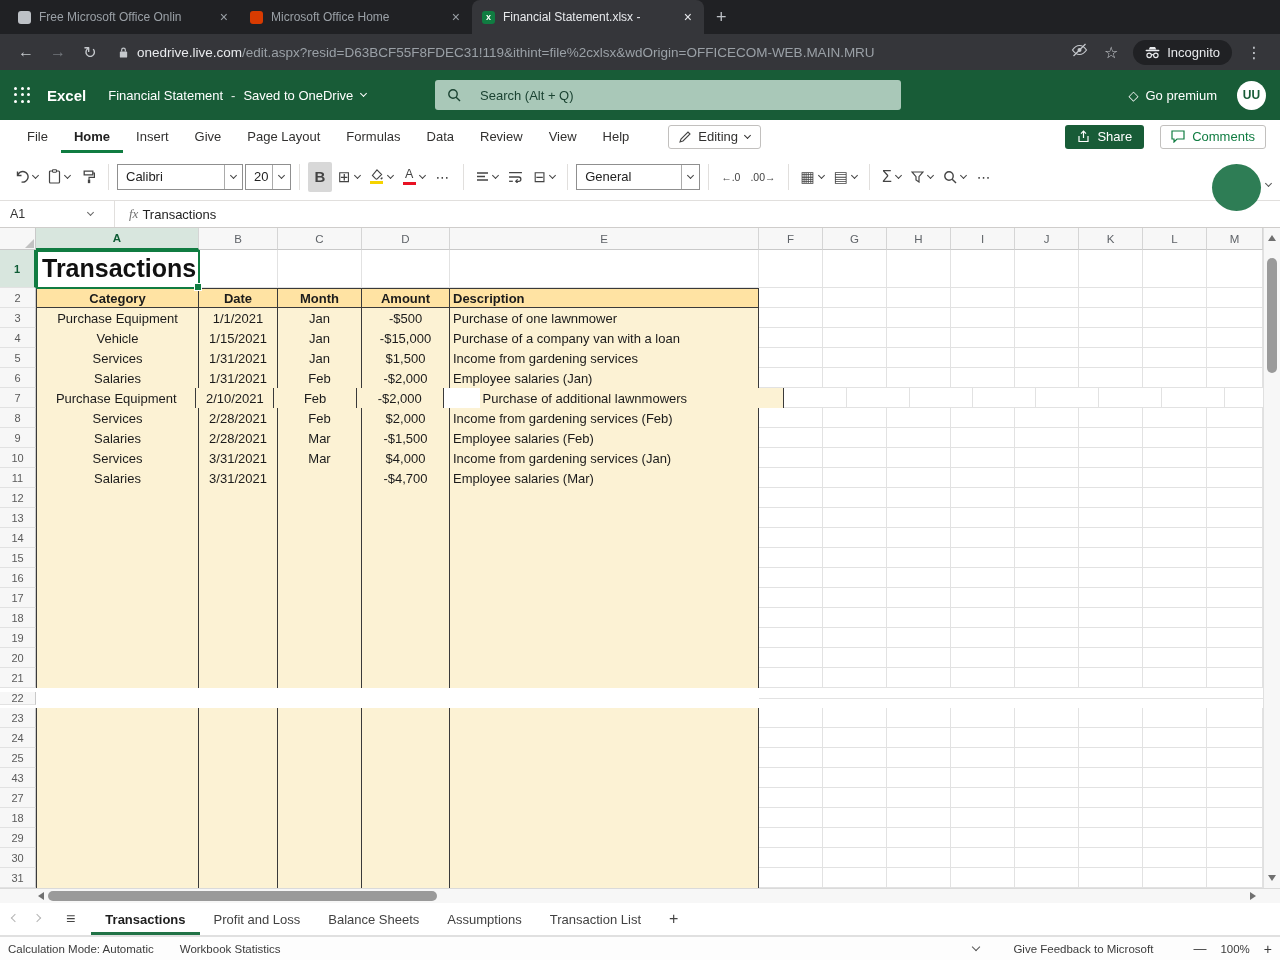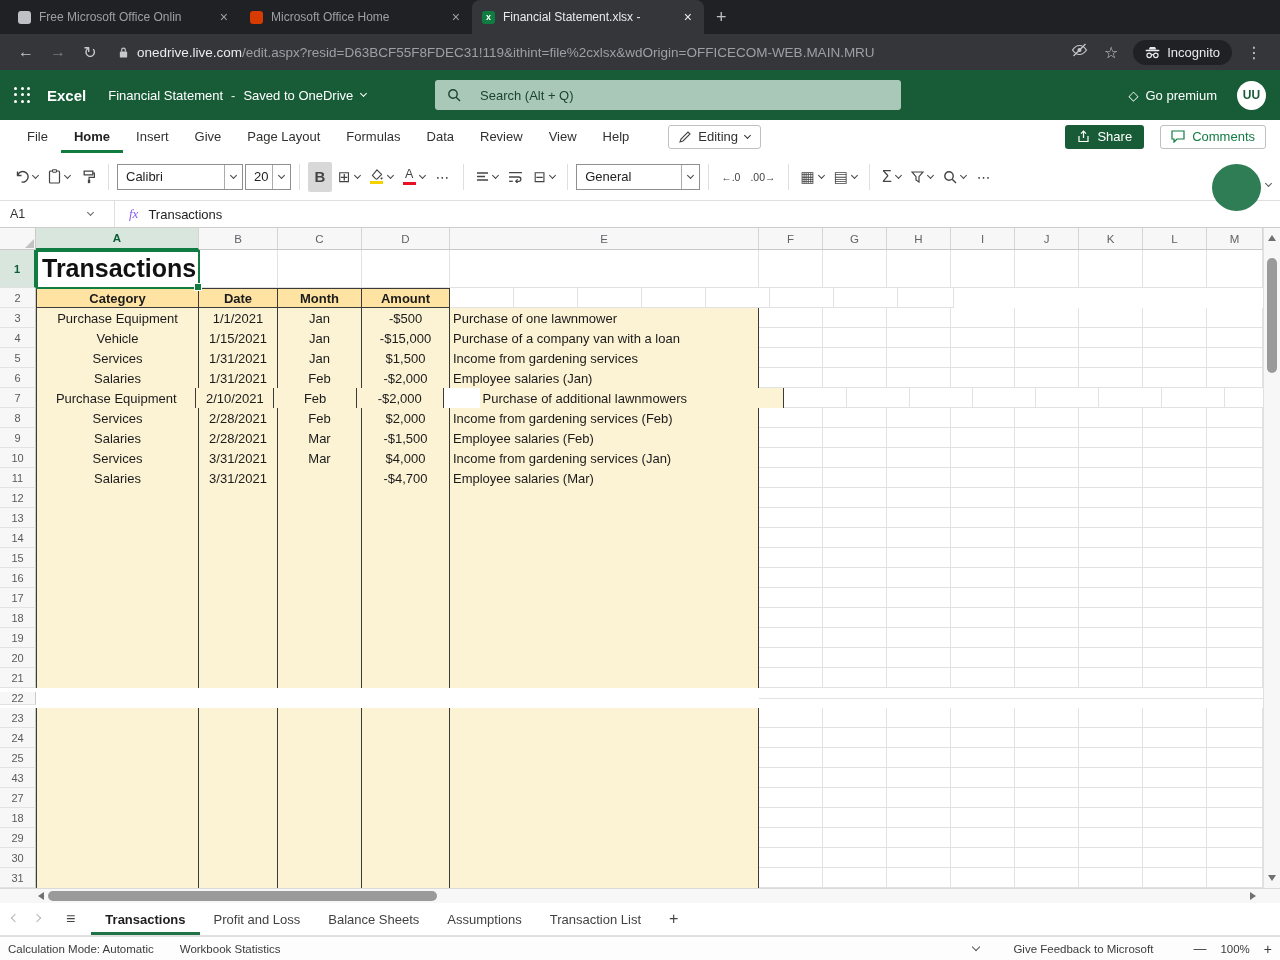--- a/index.html
+++ b/index.html
@@ -76,21 +76,21 @@
   .glyph { font-size:15px; line-height:1; }
   .dec { font-size:10.5px; letter-spacing:0; }
   .greenblob { position:absolute; top:164px; left:1212px; width:49px; height:47px; border-radius:50%; background:#2E7D55; z-index:6; }
   .blobchv { position:absolute; top:184px; left:1266px; color:#555; z-index:6; }
 
   
   .formulabar { height:28px; background:#fff; border-top:1px solid #E1DFDD; border-bottom:1px solid #CFCDCB; display:flex; align-items:center; }
   .namebox { width:112px; height:100%; display:flex; align-items:center; padding-left:10px; gap:8px; }
   .namebox input { width:70px; border:none; outline:none; font-size:12.5px; color:#333; font-family:inherit; }
   .fbdiv { width:1px; height:100%; background:#E1DFDD; margin:0 2px; }
-  .fx { font-family:"Liberation Serif","DejaVu Serif",serif; font-style:italic; color:#8b5cf6; font-size:13px; margin:0 10px 0 12px; }
+  .fx { font-family:"Liberation Serif","DejaVu Serif",serif; font-style:italic; color:#737373; font-size:13px; margin:0 4px 0 12px; }
   .fcontent { font-size:13px; color:#222; }
 
   
   .grid { position:relative; height:660px; background:#fff; overflow:hidden; }
   .colhead-row { display:flex; height:22px; }
   .corner { width:36px; flex:0 0 36px; background:#F7F7F7; border-right:1px solid #C9C9C9; border-bottom:1px solid #C9C9C9; position:relative; }
   .corner::after { content:""; position:absolute; right:1px; bottom:1px; border-left:9px solid transparent; border-bottom:9px solid #C2C2C2; }
   .colheads { display:flex; flex:1; }
   .colhead { height:22px; background:#F7F7F7; border-right:1px solid #D5D5D5; border-bottom:1px solid #C9C9C9; display:flex; align-items:center; justify-content:center; font-size:11.5px; color:#5F6368; }
   .colhead.sel { background:#D8E6DE; color:#0E5C35; font-weight:700; border-bottom:2px solid #107C41; }
@@ -437,20 +437,21 @@
           <div class="cell" style="width: 64px;"></div>
           <div class="cell" style="width: 64px;"></div>
           <div class="cell" style="width: 56px;"></div>
         </div>
         <div class="grow" style="height: 20px;">
           <div class="gut">2</div>
           <div class="cell th tfirst" style="width: 163px;">Category</div>
           <div class="cell th" style="width: 79px;">Date</div>
           <div class="cell th" style="width: 84px;">Month</div>
           <div class="cell th" style="width: 88px;">Amount</div>
+          <div class="cell th alignleft" style="width: 309px;">Description</div>
           <div class="cell" style="width: 64px;"></div>
           <div class="cell" style="width: 64px;"></div>
           <div class="cell" style="width: 64px;"></div>
           <div class="cell" style="width: 64px;"></div>
           <div class="cell" style="width: 64px;"></div>
           <div class="cell" style="width: 64px;"></div>
           <div class="cell" style="width: 64px;"></div>
           <div class="cell" style="width: 56px;"></div>
         </div>
         <div class="grow" style="height: 20px;">

